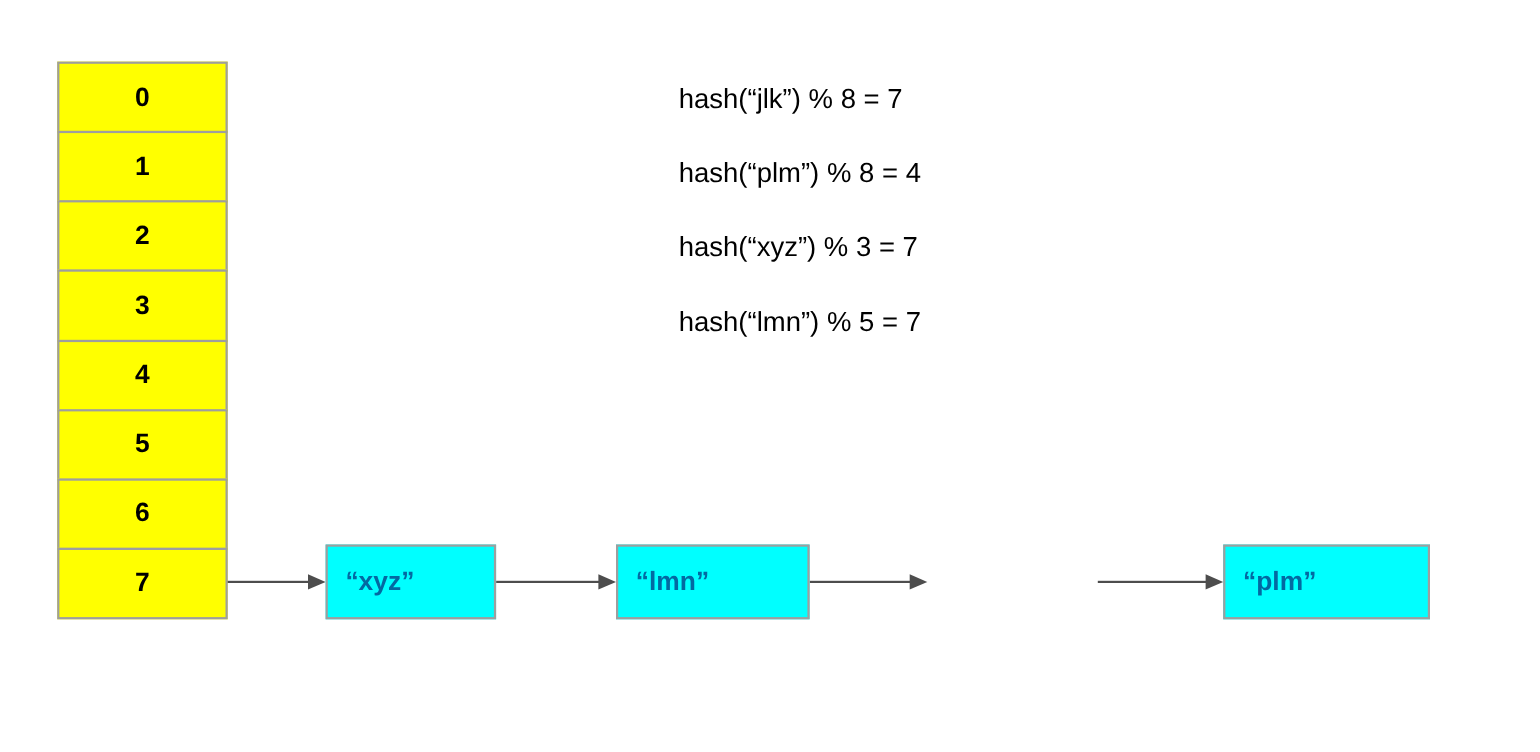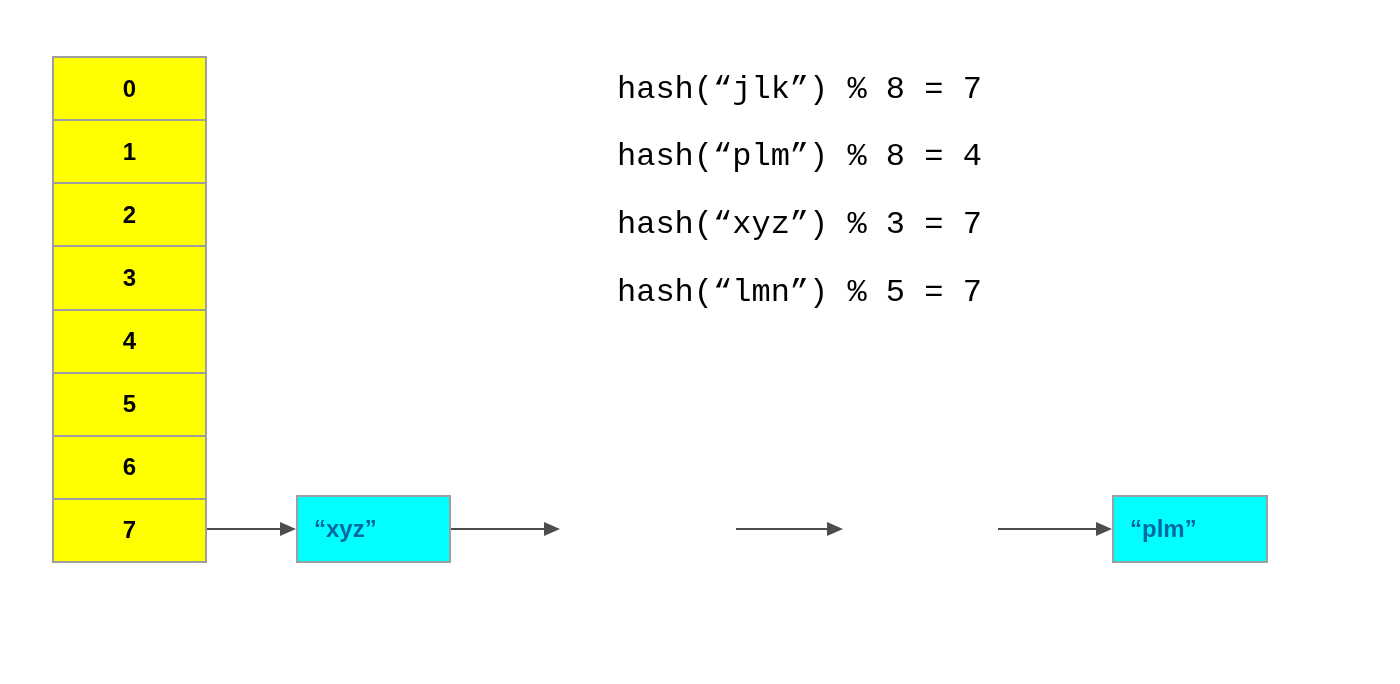--- a/index.html
+++ b/index.html
@@ -24,41 +24,41 @@
     display: flex; align-items: center; justify-content: center;
     font-weight: bold; font-size: 24px; color: #000000;
   }
   .bucket-cell + .bucket-cell { margin-top: -2px; }
 
   
   .equations { position: absolute; left: 617px; top: 0; }
   .equation {
     position: absolute; left: 0;
     white-space: nowrap;
-    font-size: 32px; color: #000000; line-height: 28px; font-family: Liberation Mono, monospace;
+    font-size: 25px; color: #000000; line-height: 28px;
   }
   .eq-0 { top: 76px; }
   .eq-1 { top: 143px; }
   .eq-2 { top: 211px; }
   .eq-3 { top: 279px; }
 
   
   .chain-node {
     position: absolute; top: 495px; height: 68px;
     background: #00ffff;
     border: 2px solid #9e9e9e;
     display: flex; align-items: center;
     padding-left: 16px;
     font-weight: bold; font-size: 24px; color: #0369a1;
     white-space: nowrap;
   }
   .node-0 { left: 296px; width: 155px; }
   .node-1 { left: 560px; width: 176px; }
   .node-2 { left: 843px; width: 155px; }
-  .node-3 { left: 1112px; width: 156px; }
+  .node-3 { left: 1112px; width: 188px; }
 
   
   .arrow { position: absolute; top: 519px; height: 20px; }
   .arrow-0 { left: 207px; width: 89px; }
   .arrow-1 { left: 451px; width: 109px; }
   .arrow-2 { left: 736px; width: 107px; }
   .arrow-3 { left: 998px; width: 114px; }
   .arrow .shaft {
     position: absolute; left: 0; right: 13px; top: 9px; height: 2px;
     background: #4d4d4d;
@@ -123,17 +123,20 @@
     <div class="head"></div>
   </div>
   <div class="arrow arrow-3">
     <div class="shaft"></div>
     <div class="head"></div>
   </div>
 
   <div class="chain-node node-0">
     <span>“xyz”</span>
   </div>
+  <div class="chain-node node-1">
+    <span>“lmn”</span>
+  </div>
   <div class="chain-node node-3">
     <span>“plm”</span>
   </div>
 
 </div>
 
 </body></html>

